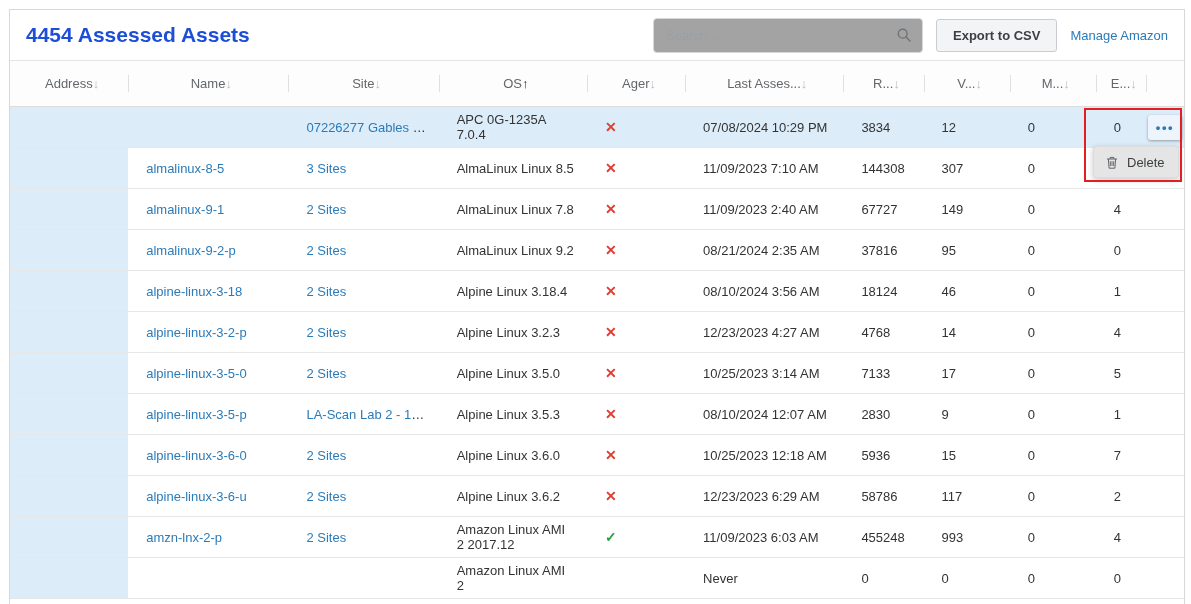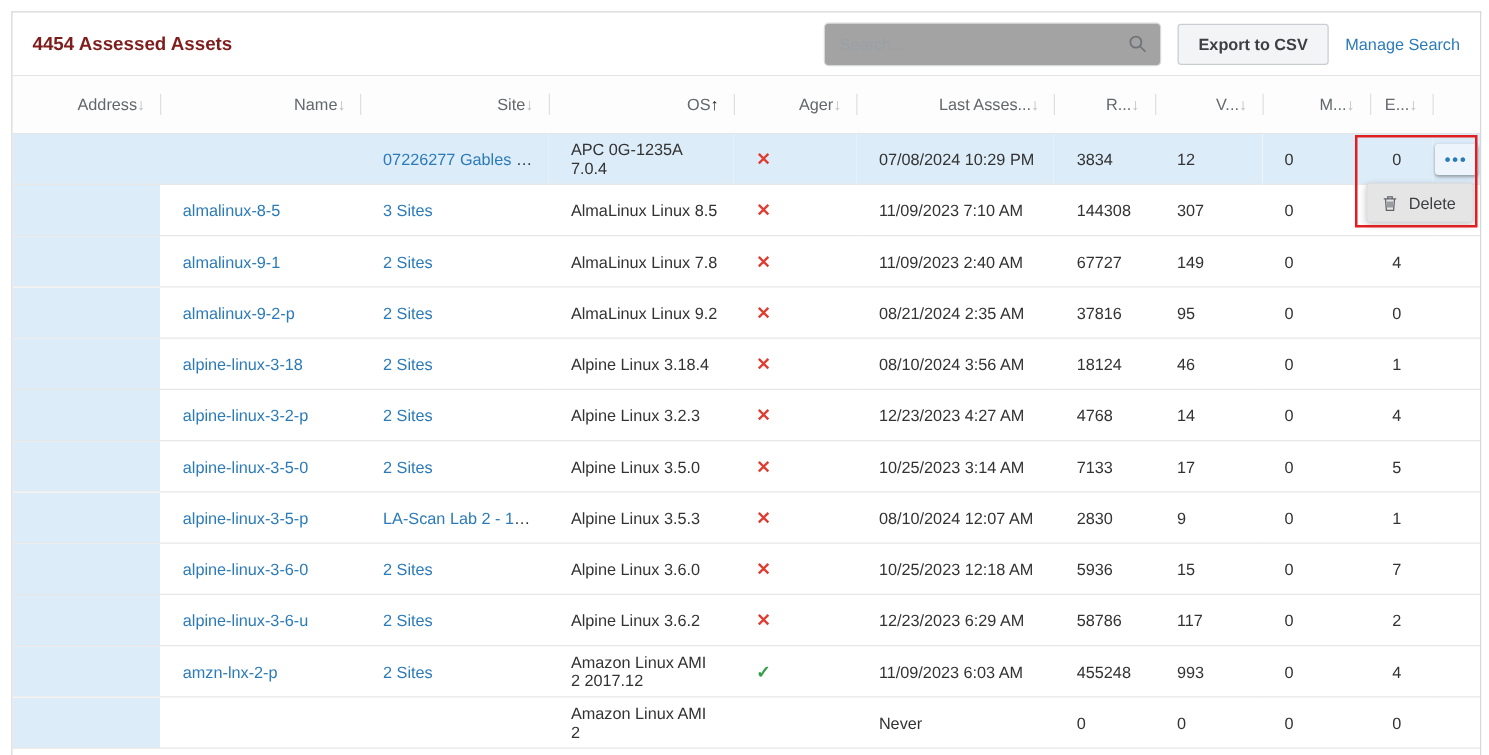--- a/index.html
+++ b/index.html
@@ -6,35 +6,35 @@
   body{
     width:1191px;height:604px;position:relative;overflow:hidden;background:#fff;
     font-family:"Liberation Sans",sans-serif;
   }
   .container{
     position:absolute;left:9px;top:9px;width:1174px;height:595px;
     border:1px solid #d8d8d8;border-bottom:0;background:#fff;overflow:hidden;
   }
   
   .toolbar{height:50px;display:flex;align-items:center;padding:0 12px 0 16px;}
-  .page-title{font-size:15px;font-weight:700;color:#7f1d1d;}
+  .page-title{font-size:21px;font-weight:700;color:#1d4ed8;}
   .toolbar-right{margin-left:auto;display:flex;align-items:center;gap:13px;}
   .search-box{width:248px;height:33px;border:1px solid #d6d9dc;border-radius:4px;display:flex;align-items:center;padding:0 10px;background:#a3a3a3;}
   .search-box input{flex:1;border:0;outline:0;font-size:13px;color:#444;font-family:inherit;background:transparent;}
   .search-box input::placeholder{color:#9aa0a6;}
   .export-btn{height:33px;padding:0 16px;background:#f3f4f6;border:1px solid #c9cdd2;border-radius:3px;font-size:13px;font-weight:700;color:#3c4043;font-family:inherit;cursor:pointer;}
   .manage-link{font-size:13px;color:var(--link-blue,#2b7bb9);text-decoration:none;white-space:nowrap;padding-right:4px;cursor:pointer;}
   
   table.assets{width:100%;border-collapse:collapse;table-layout:fixed;}
   thead th{
     height:45px;background:#fdfdfd;border-top:1px solid #e4e4e4;border-bottom:1px solid #dcdcdc;
     font-weight:400;font-size:13px;color:#63676b;text-align:left;padding:0 12px 0 18px;position:relative;
   }
   thead th + th::before{content:"";position:absolute;left:0;top:14px;bottom:14px;width:1px;background:#e0e0e0;}
-  .th-inner{display:flex;align-items:center;justify-content:flex-end;}
+  .th-inner{display:flex;align-items:center;justify-content:center;}
   .sort-arrow{color:#b6babf;font-size:13px;cursor:pointer;}
   .sort-arrow.active{color:#27292b;font-weight:700;}
   tbody td{
     height:40px;border-bottom:1px solid #e7e7e7;font-size:13px;color:#333;
     padding:0 12px 0 18px;vertical-align:middle;white-space:nowrap;overflow:hidden;text-overflow:ellipsis;
   }
   td.c-os{white-space:normal;line-height:15px;}
   td.c-address{background:var(--column-strip,#dcecf9);}
   tr.selected td{background:var(--selected-row,#dcecf9);}
   a.cell-link{color:var(--link-blue,#2b7bb9);text-decoration:none;cursor:pointer;}
@@ -71,21 +71,21 @@
       <div class="search-box">
         <input type="text" placeholder="Search..." style="">
         <span style="display:flex;">
           <svg width="16" height="16" viewBox="0 0 16 16">
             <circle cx="6.7" cy="6.7" r="4.4" fill="none" stroke="#6f7377" stroke-width="1.4"></circle>
             <line x1="10" y1="10" x2="14" y2="14" stroke="#6f7377" stroke-width="1.4" stroke-linecap="round"></line>
           </svg>
         </span>
       </div>
       <button class="export-btn">Export to CSV</button>
-      <a class="manage-link">Manage Search</a>
+      <a class="manage-link">Manage Amazon</a>
     </div>
   </div>
 
   <table class="assets">
     <colgroup>
       <col style="width:118px">
         <col style="width:160px">
         <col style="width:150px">
         <col style="width:148px">
       <col style="width:98px">

